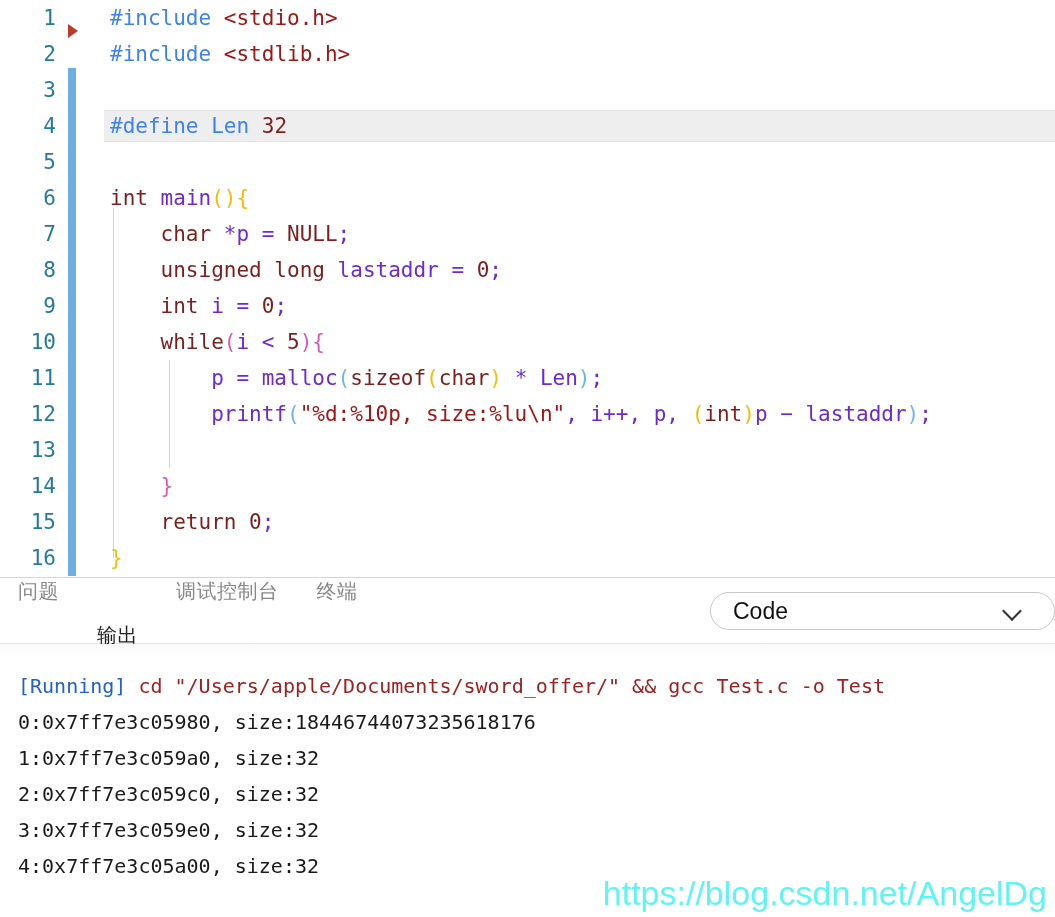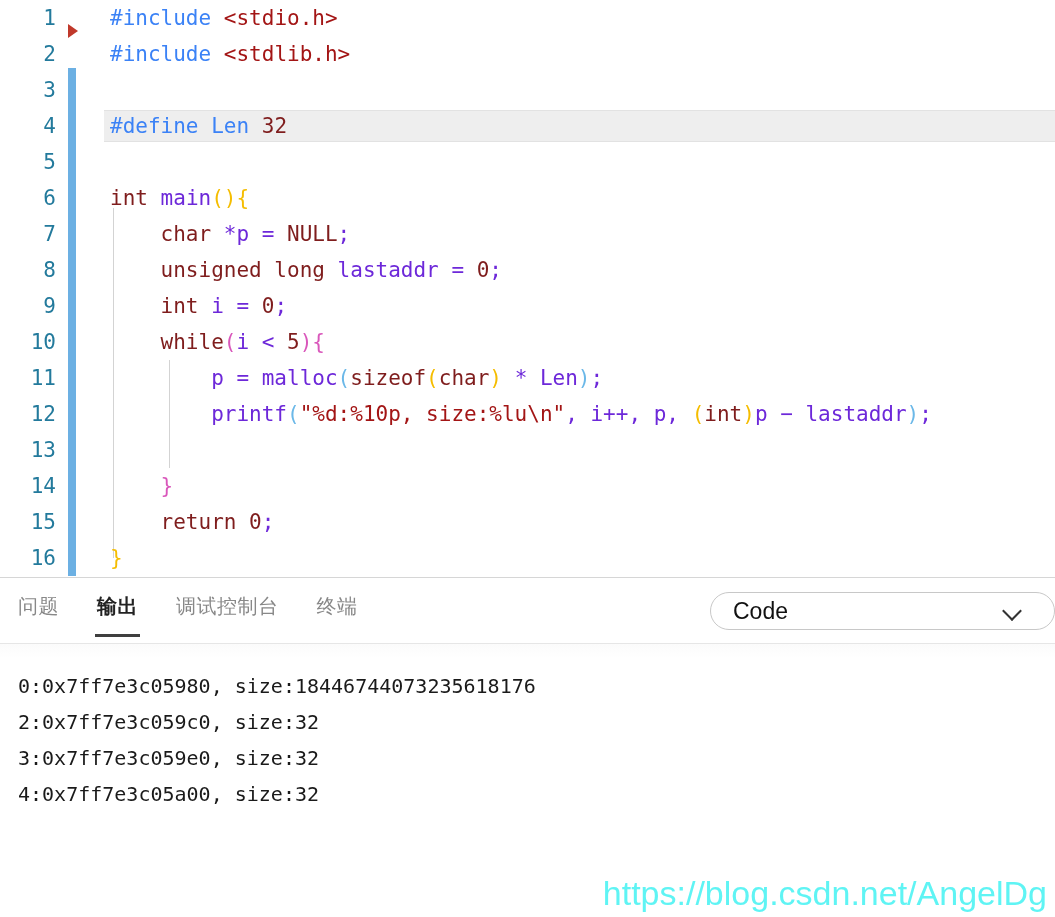--- a/index.html
+++ b/index.html
@@ -103,36 +103,37 @@
   #panel {
     width: 1055px;
     height: 339px;
     background: #ffffff;
     position: relative;
   }
   #panel-header {
     position: relative;
     height: 65px;
     display: flex;
-    align-items: center;
+    align-items: flex-start;
     padding-left: 16px;
   }
   .tab {
     position: relative;
     font-size: 20px;
     color: #888888;
     margin-right: 34px;
     padding: 0 2px 8px 2px;
     cursor: pointer;
     font-family: "DejaVu Sans", sans-serif;
     letter-spacing: 0.5px;
   }
   .tab.active {
     color: #222222;
-    font-weight: 700;
+    font-weight: 400;
+    margin-top: 44px;
   }
   .tab.active::after {
     content: "";
     position: absolute;
     left: 0; right: 0;
     bottom: -9px;
     height: 3px;
     background: #3f3f3f;
   }
   #channel-select {
@@ -307,20 +308,22 @@
 
     <div id="channel-select">
       <span id="channel-label">Code</span>
       <span class="chev"></span>
     </div>
   </div>
 
   <div id="header-rule"></div>
 
   <div id="output-body">
+    <div class="out-line"><span class="o-running">[Running]</span><span class="o-cmd"> cd "/Users/apple/Documents/sword_offer/" &amp;&amp; gcc Test.c -o Test</span></div>
     <div class="out-line">0:0x7ff7e3c05980, size:18446744073235618176</div>
+    <div class="out-line">1:0x7ff7e3c059a0, size:32</div>
     <div class="out-line">2:0x7ff7e3c059c0, size:32</div>
     <div class="out-line">3:0x7ff7e3c059e0, size:32</div>
     <div class="out-line">4:0x7ff7e3c05a00, size:32</div>
   </div>
 
   <div id="watermark">https://blog.csdn.net/AngelDg</div>
 </div>
 
 </body></html>

